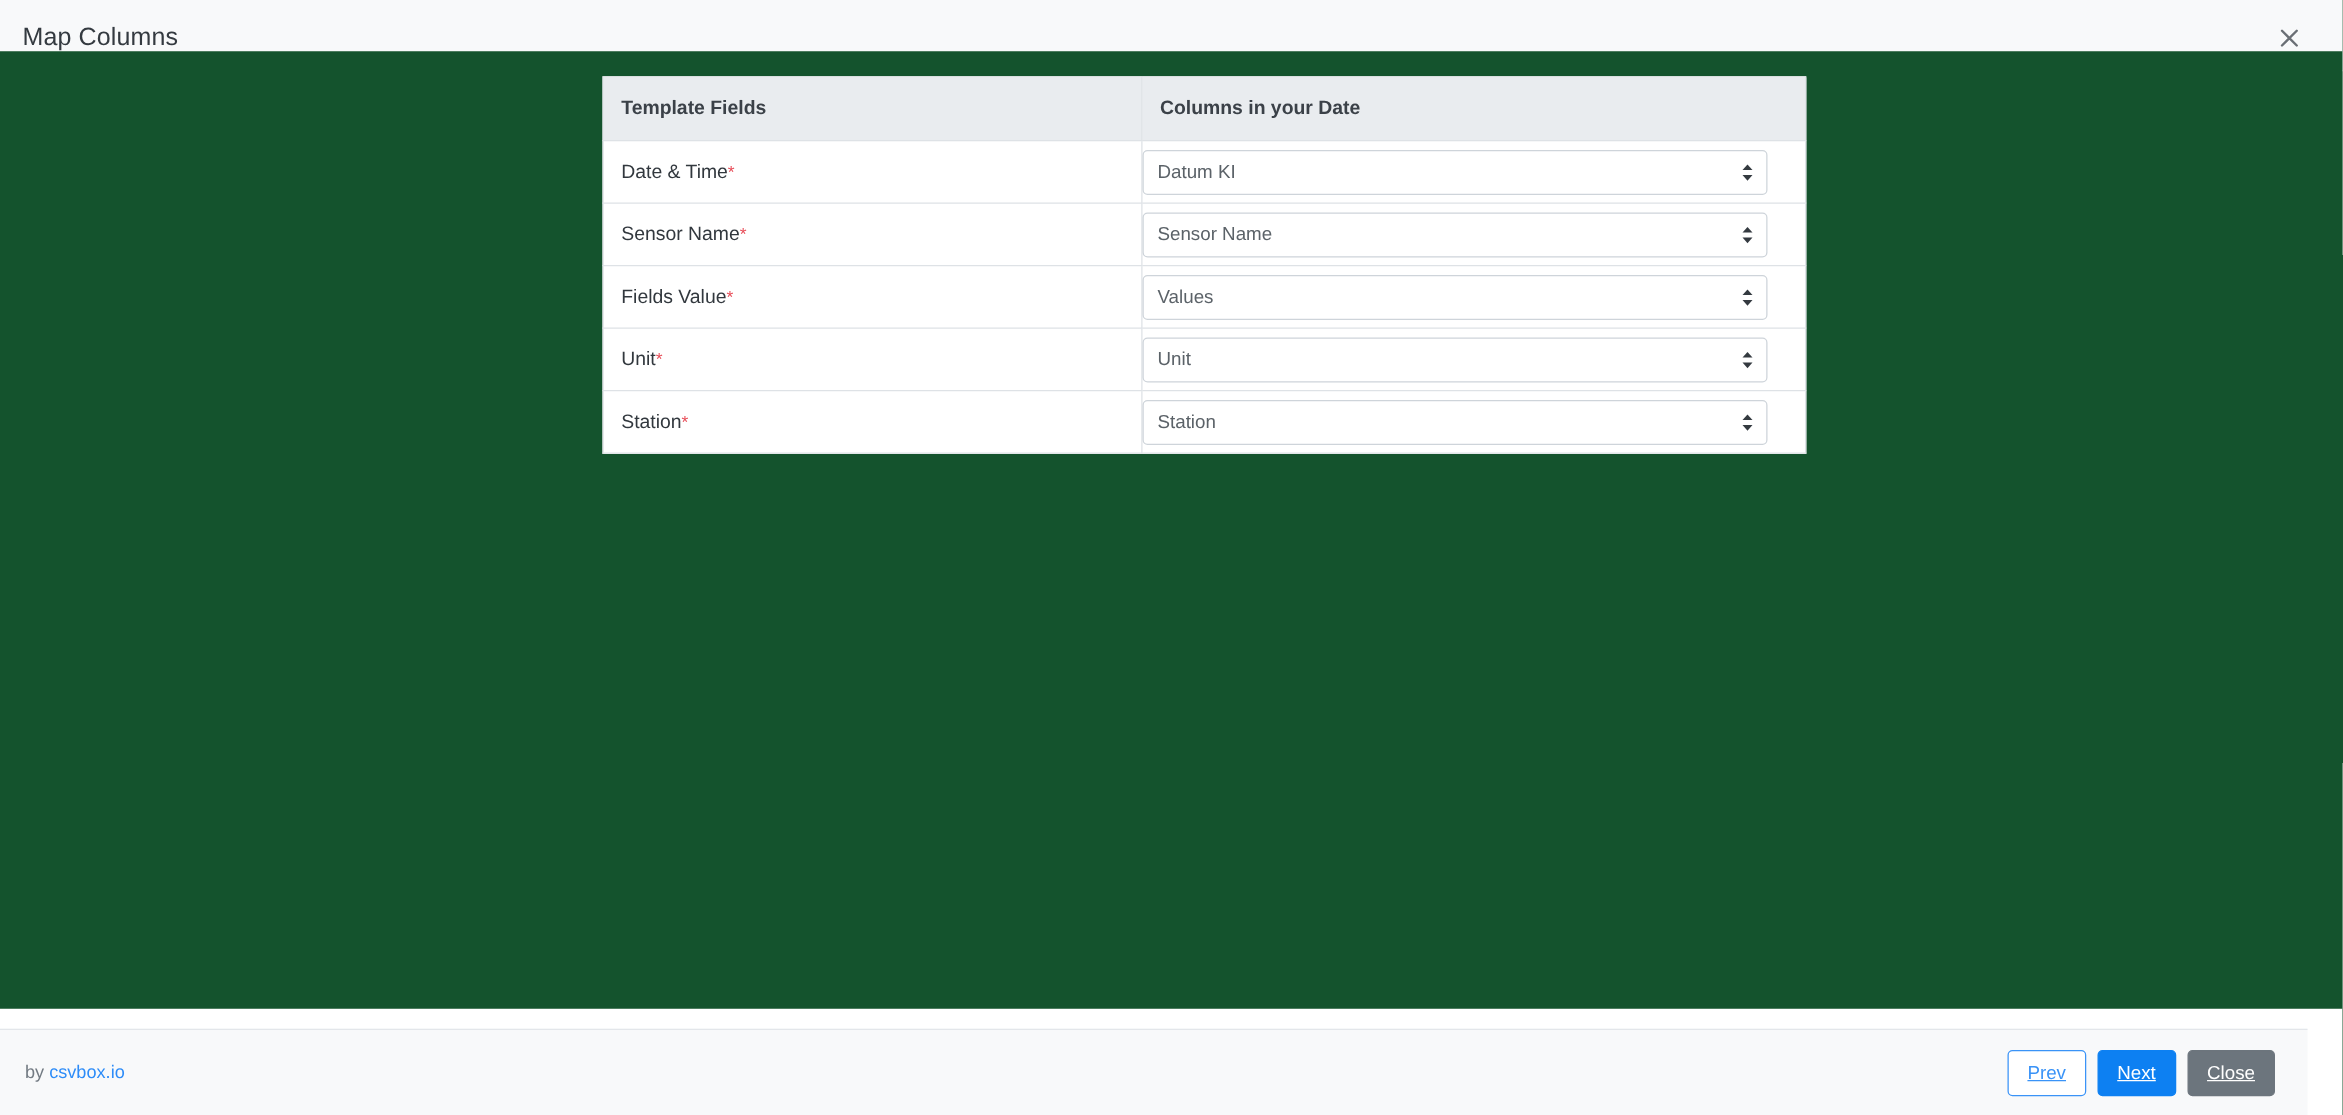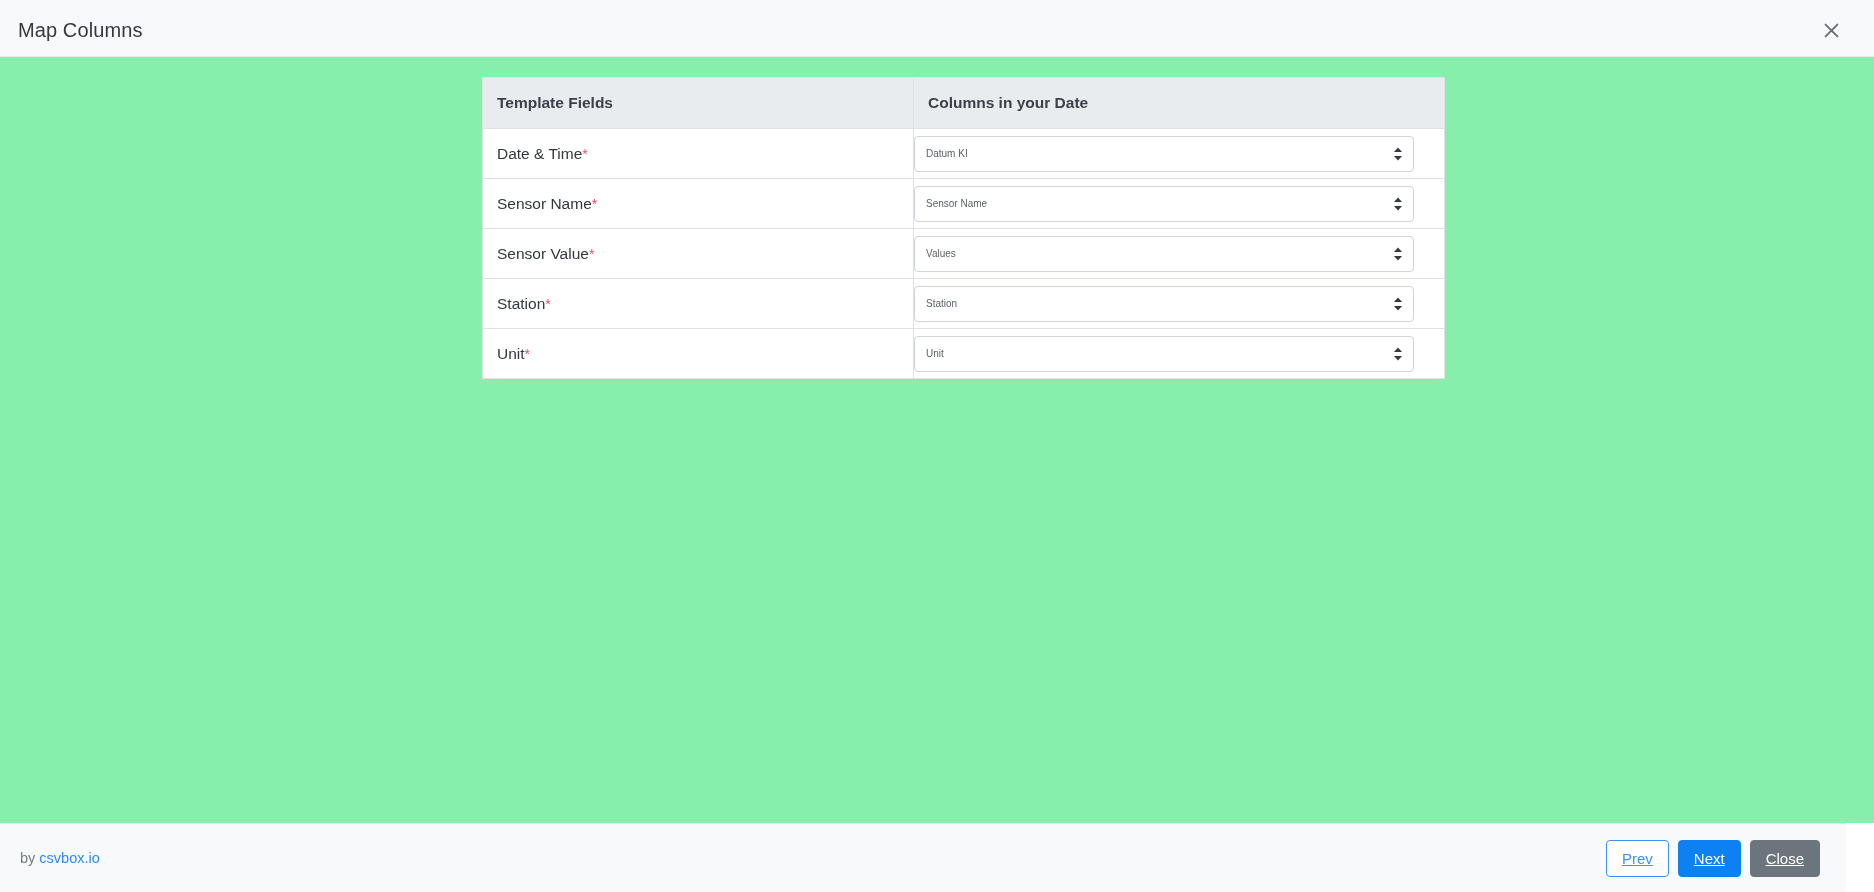--- a/index.html
+++ b/index.html
@@ -46,25 +46,25 @@
     justify-content: center;
     cursor: pointer;
     color: #6a6f75;
     margin-right: 8px;
   }
   .close-x svg { display: block; }
 
   
   .modal-body {
     position: absolute;
-    top: 57px;
+    top: 41px;
     left: 0;
     width: 1874px;
     height: 766px;
-    background: #86efac;
+    background: #14532d;
     overflow: hidden;
   }
 
   .map-table {
     position: absolute;
     left: 482px;
     top: 20px;
     width: 906px;
     border-collapse: collapse;
     border: 1px solid #dee2e6;
@@ -115,21 +115,21 @@
     height: 36px;
   }
   .sel-box {
     width: 100%;
     height: 36px;
     box-sizing: border-box;
     border: 1px solid #ced4da;
     border-radius: 4px;
     background: #ffffff;
     font-family: "Liberation Sans", sans-serif;
-    font-size: 10px;
+    font-size: 15px;
     color: #5b6268;
     padding: 0 34px 0 11px;
     display: flex;
     align-items: center;
     cursor: pointer;
     white-space: nowrap;
     overflow: hidden;
   }
   .sel-arrows {
     position: absolute;
@@ -256,69 +256,69 @@
                 <path d="M5 14.5 L9 10 L1 10 Z" fill="currentColor"></path>
               </svg>
             </span>
           </div>
         </td>
       </tr>
 
       <tr>
         <td>
           <div class="td-label">
-            <span>Sensor Value</span><span class="req">*</span>
+            <span>Fields Value</span><span class="req">*</span>
           </div>
         </td>
         <td class="td-select">
           <div class="sel-wrap">
             <div class="sel-box">
               <span>Values</span>
             </div>
             <span class="sel-arrows">
               <svg width="10" height="16" viewBox="0 0 10 16" aria-hidden="true">
                 <path d="M5 1.5 L9 6 L1 6 Z" fill="currentColor"></path>
                 <path d="M5 14.5 L9 10 L1 10 Z" fill="currentColor"></path>
               </svg>
             </span>
           </div>
         </td>
       </tr>
 
       <tr>
         <td>
           <div class="td-label">
+            <span>Unit</span><span class="req">*</span>
+          </div>
+        </td>
+        <td class="td-select">
+          <div class="sel-wrap">
+            <div class="sel-box">
+              <span>Unit</span>
+            </div>
+            <span class="sel-arrows">
+              <svg width="10" height="16" viewBox="0 0 10 16" aria-hidden="true">
+                <path d="M5 1.5 L9 6 L1 6 Z" fill="currentColor"></path>
+                <path d="M5 14.5 L9 10 L1 10 Z" fill="currentColor"></path>
+              </svg>
+            </span>
+          </div>
+        </td>
+      </tr>
+
+      <tr>
+        <td>
+          <div class="td-label">
             <span>Station</span><span class="req">*</span>
           </div>
         </td>
         <td class="td-select">
           <div class="sel-wrap">
             <div class="sel-box">
               <span>Station</span>
-            </div>
-            <span class="sel-arrows">
-              <svg width="10" height="16" viewBox="0 0 10 16" aria-hidden="true">
-                <path d="M5 1.5 L9 6 L1 6 Z" fill="currentColor"></path>
-                <path d="M5 14.5 L9 10 L1 10 Z" fill="currentColor"></path>
-              </svg>
-            </span>
-          </div>
-        </td>
-      </tr>
-
-      <tr>
-        <td>
-          <div class="td-label">
-            <span>Unit</span><span class="req">*</span>
-          </div>
-        </td>
-        <td class="td-select">
-          <div class="sel-wrap">
-            <div class="sel-box">
-              <span>Unit</span>
             </div>
             <span class="sel-arrows">
               <svg width="10" height="16" viewBox="0 0 10 16" aria-hidden="true">
                 <path d="M5 1.5 L9 6 L1 6 Z" fill="currentColor"></path>
                 <path d="M5 14.5 L9 10 L1 10 Z" fill="currentColor"></path>
               </svg>
             </span>
           </div>
         </td>
       </tr>

